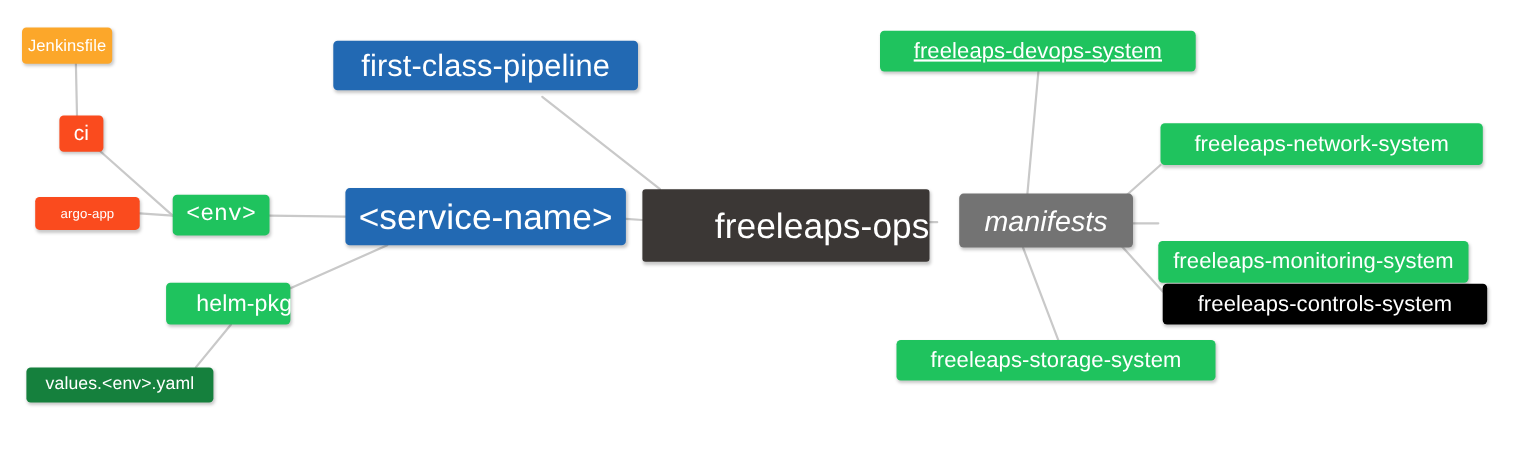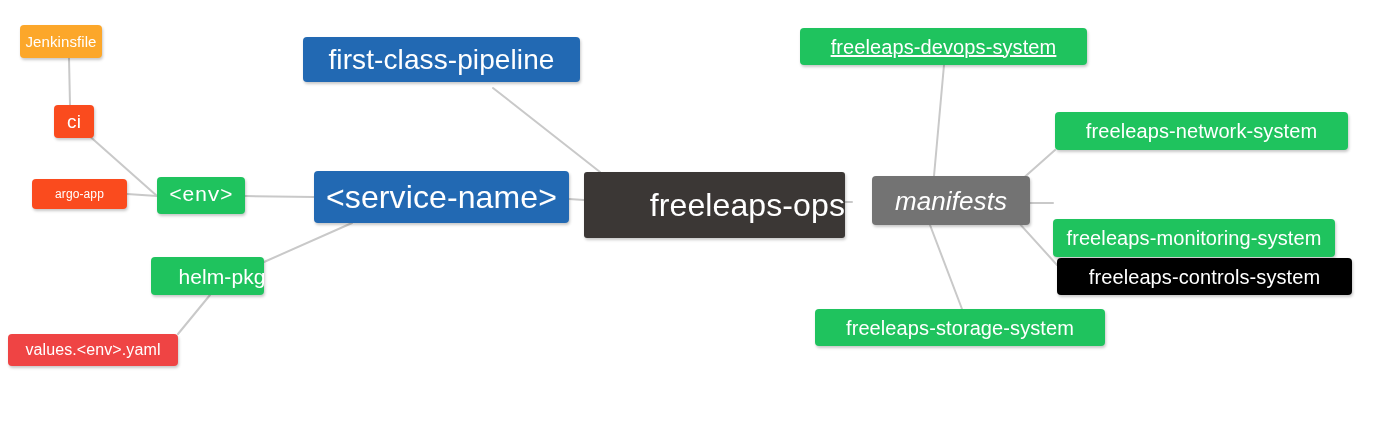--- a/index.html
+++ b/index.html
@@ -76,21 +76,21 @@
       </div>
       <div class="node" style="left: 32px; top: 179px; width: 95px; height: 30px; background: rgb(250, 75, 30); font-size: 12px;">
         <span class="node-label">argo-app</span>
       </div>
       <div class="node" style="left: 157px; top: 177px; width: 88px; height: 37px; background: rgb(31, 195, 94); font-size: 21px; font-family: Liberation Mono, monospace;">
         <span class="node-label">&lt;env&gt;</span>
       </div>
       <div class="node" style="left: 151px; top: 257px; width: 113px; height: 38px; background: rgb(31, 195, 94); font-size: 21px; padding-left: 29px;">
         <span class="node-label">helm-pkg</span>
       </div>
-      <div class="node" style="left: 8px; top: 334px; width: 170px; height: 32px; background: #ef4444; font-size: 16px;">
+      <div class="node" style="left: 24px; top: 334px; width: 170px; height: 32px; background: #15803d; font-size: 16px;">
         <span class="node-label">values.&lt;env&gt;.yaml</span>
       </div>
       <div class="node" style="left: 303px; top: 37px; width: 277px; height: 45px; background: rgb(34, 105, 179); font-size: 28px;">
         <span class="node-label">first-class-pipeline</span>
       </div>
       <div class="node" style="left: 314px; top: 171px; width: 255px; height: 52px; background: rgb(34, 105, 179); font-size: 32px;">
         <span class="node-label">&lt;service-name&gt;</span>
       </div>
       <div class="node root" style="left: 584px; top: 172px; width: 261px; height: 66px; background: rgb(59, 55, 53); font-size: 32px; justify-content: flex-end;">
         <span class="node-label">freeleaps-ops</span>

